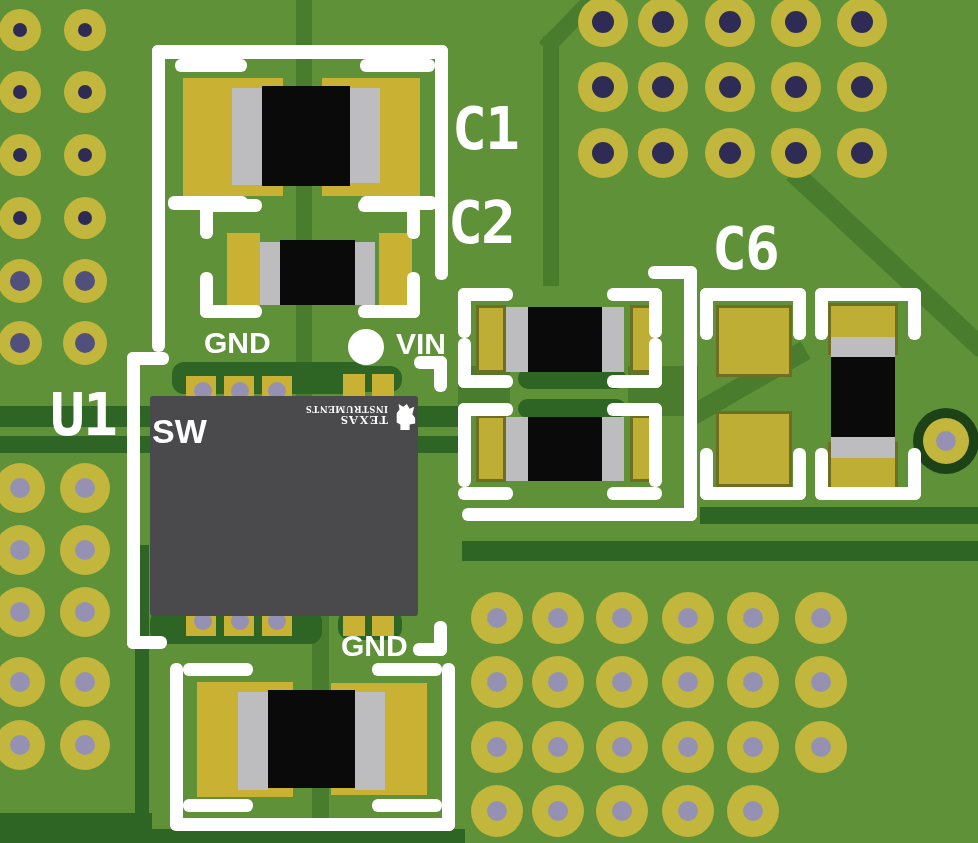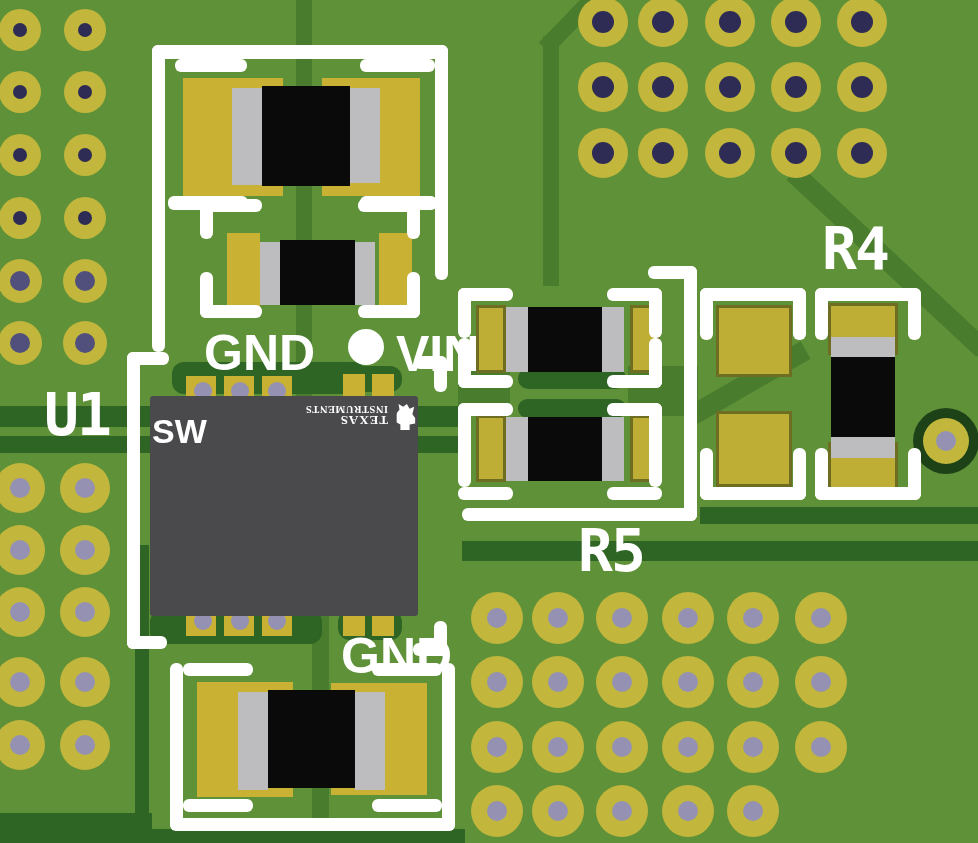--- a/index.html
+++ b/index.html
@@ -11,21 +11,21 @@
   .ss{position:absolute;background:var(--silk);border-radius:6px;}
   .pad-y{position:absolute;background:var(--pady);}
   .pad-sy{position:absolute;background:var(--padsy);border:3px solid var(--padborder);box-sizing:border-box;}
   .gray{position:absolute;background:var(--gray);}
   .blk{position:absolute;background:var(--black);}
   .via{position:absolute;border-radius:50%;background:var(--viapad);}
   .dot{position:absolute;border-radius:50%;}
   .lbl{position:absolute;font-family:"DejaVu Sans Mono",monospace;font-weight:bold;
        font-size:58px;line-height:1;color:var(--silk);letter-spacing:-2px;}
   .pin{position:absolute;font-family:"Liberation Sans",sans-serif;font-weight:bold;
-       font-size:50px;line-height:1;color:var(--silk);}
+       font-size:30px;line-height:1;color:var(--silk);}
   .chip{position:absolute;background:var(--chip);border-radius:3px;}
   .ti-mark{position:absolute;left:293px;top:398px;width:124px;height:34px;
            transform:rotate(180deg);display:flex;align-items:center;gap:5px;color:#fff;}
   .ti-text{display:flex;flex-direction:column;line-height:1;}
   .ti-text .l1{font-size:13px;font-weight:bold;letter-spacing:1px;font-family:"Liberation Serif",serif;}
   .ti-text .l2{font-size:10.5px;font-weight:bold;letter-spacing:0.5px;font-family:"Liberation Serif",serif;}
 </style>
 </head>
 <body>
 
@@ -376,21 +376,22 @@
 
   <div class="ss" style="left:815px;top:288px;width:106px;height:13px;"></div>
   <div class="ss" style="left:815px;top:288px;width:13px;height:52px;"></div>
   <div class="ss" style="left:908px;top:288px;width:13px;height:52px;"></div>
   <div class="ss" style="left:815px;top:448px;width:13px;height:52px;"></div>
   <div class="ss" style="left:908px;top:448px;width:13px;height:52px;"></div>
   <div class="ss" style="left:815px;top:487px;width:106px;height:13px;"></div>
 
   <div class="ss" style="left:348px;top:329px;width:36px;height:36px;border-radius:50%;"></div>
 
-  <div class="lbl" style="left:822px;top:220px;">R4</div>
-  <div class="lbl" style="left:578px;top:522px;">R5</div>
-  <div class="lbl" style="left:44px;top:386px;">U1</div>
+  <div class="lbl" style="left:452px;top:100px;">C1</div>
+  <div class="lbl" style="left:448px;top:194px;">C2</div>
+  <div class="lbl" style="left:712px;top:220px;">C6</div>
+  <div class="lbl" style="left:50px;top:386px;">U1</div>
 
   <div class="pin" style="left:204px;top:328px;">GND</div>
   <div class="pin" style="left:396px;top:329px;">VIN</div>
   <div class="pin" style="left:341px;top:631px;">GND</div>
 
 </div>
 
 </body></html>

